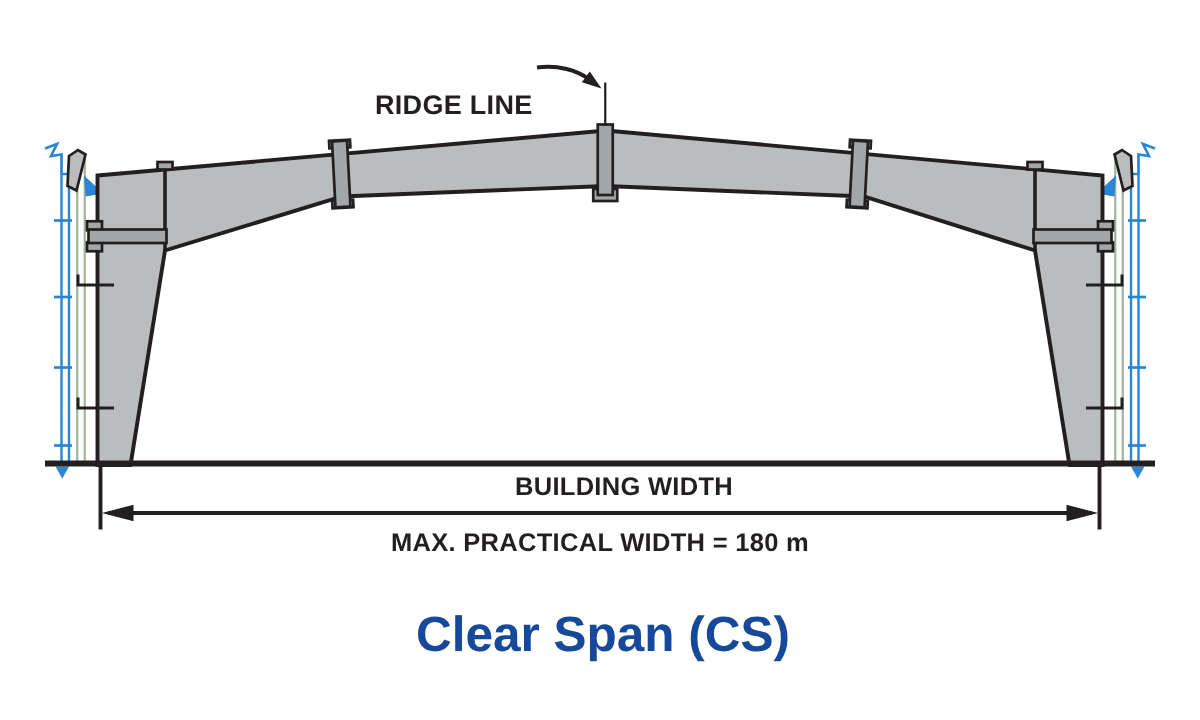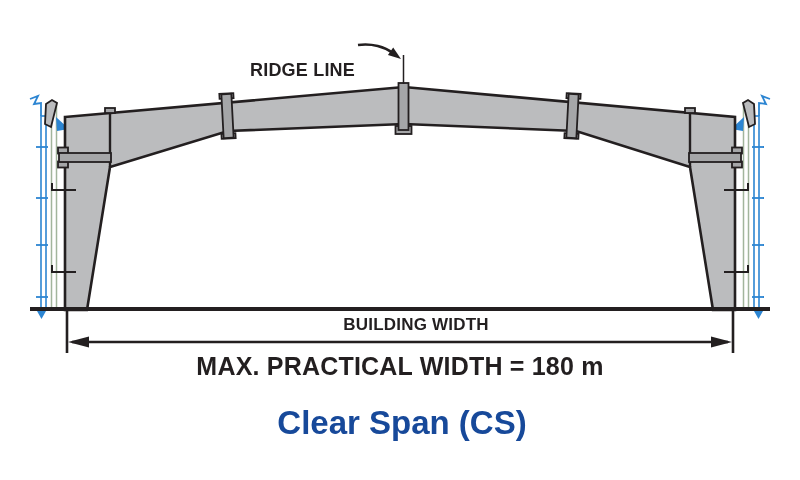--- a/index.html
+++ b/index.html
@@ -16,21 +16,21 @@
   html,body{margin:0;padding:0;background:#e8e8e8;}
   #stage{
     position:relative;width:800px;height:480px;background:var(--background);
     font-family:"Liberation Sans","DejaVu Sans",sans-serif;color:var(--text);
     overflow:hidden;margin:0 auto;
   }
   #drawing{position:absolute;left:0;top:0;}
   .lbl{position:absolute;white-space:nowrap;}
   .ridge-lbl{top:36px;right:445px;font-size:18px;font-weight:600;letter-spacing:.2px;margin-top:24px;}
   .bw-lbl{top:315px;left:0;width:800px;text-align:center;font-size:17px;font-weight:600;letter-spacing:.2px;margin-left:16px;}
-  .max-lbl{top:352px;left:0;width:800px;text-align:center;font-size:25px;font-weight:600;letter-spacing:.2px;}
+  .max-lbl{top:352px;left:0;width:800px;text-align:center;font-size:17px;font-weight:600;letter-spacing:.2px;}
   .title-lbl{top:404px;left:0;width:804px;text-align:center;font-size:33px;font-weight:bold;color:var(--title-blue);}
   
   .frame{fill:var(--frame-fill);stroke:var(--outline);stroke-width:2.6;stroke-linejoin:miter;}
   .plate{fill:var(--plate-fill);stroke:var(--outline);stroke-width:1.8;}
   .oline{stroke:var(--outline);fill:none;}
   .ofill{fill:var(--outline);stroke:none;}
   .blue{stroke:var(--accent-blue);fill:none;}
   .bluefill{fill:var(--accent-blue);stroke:none;}
   .green{stroke:var(--panel-green);fill:none;}
 </style>

